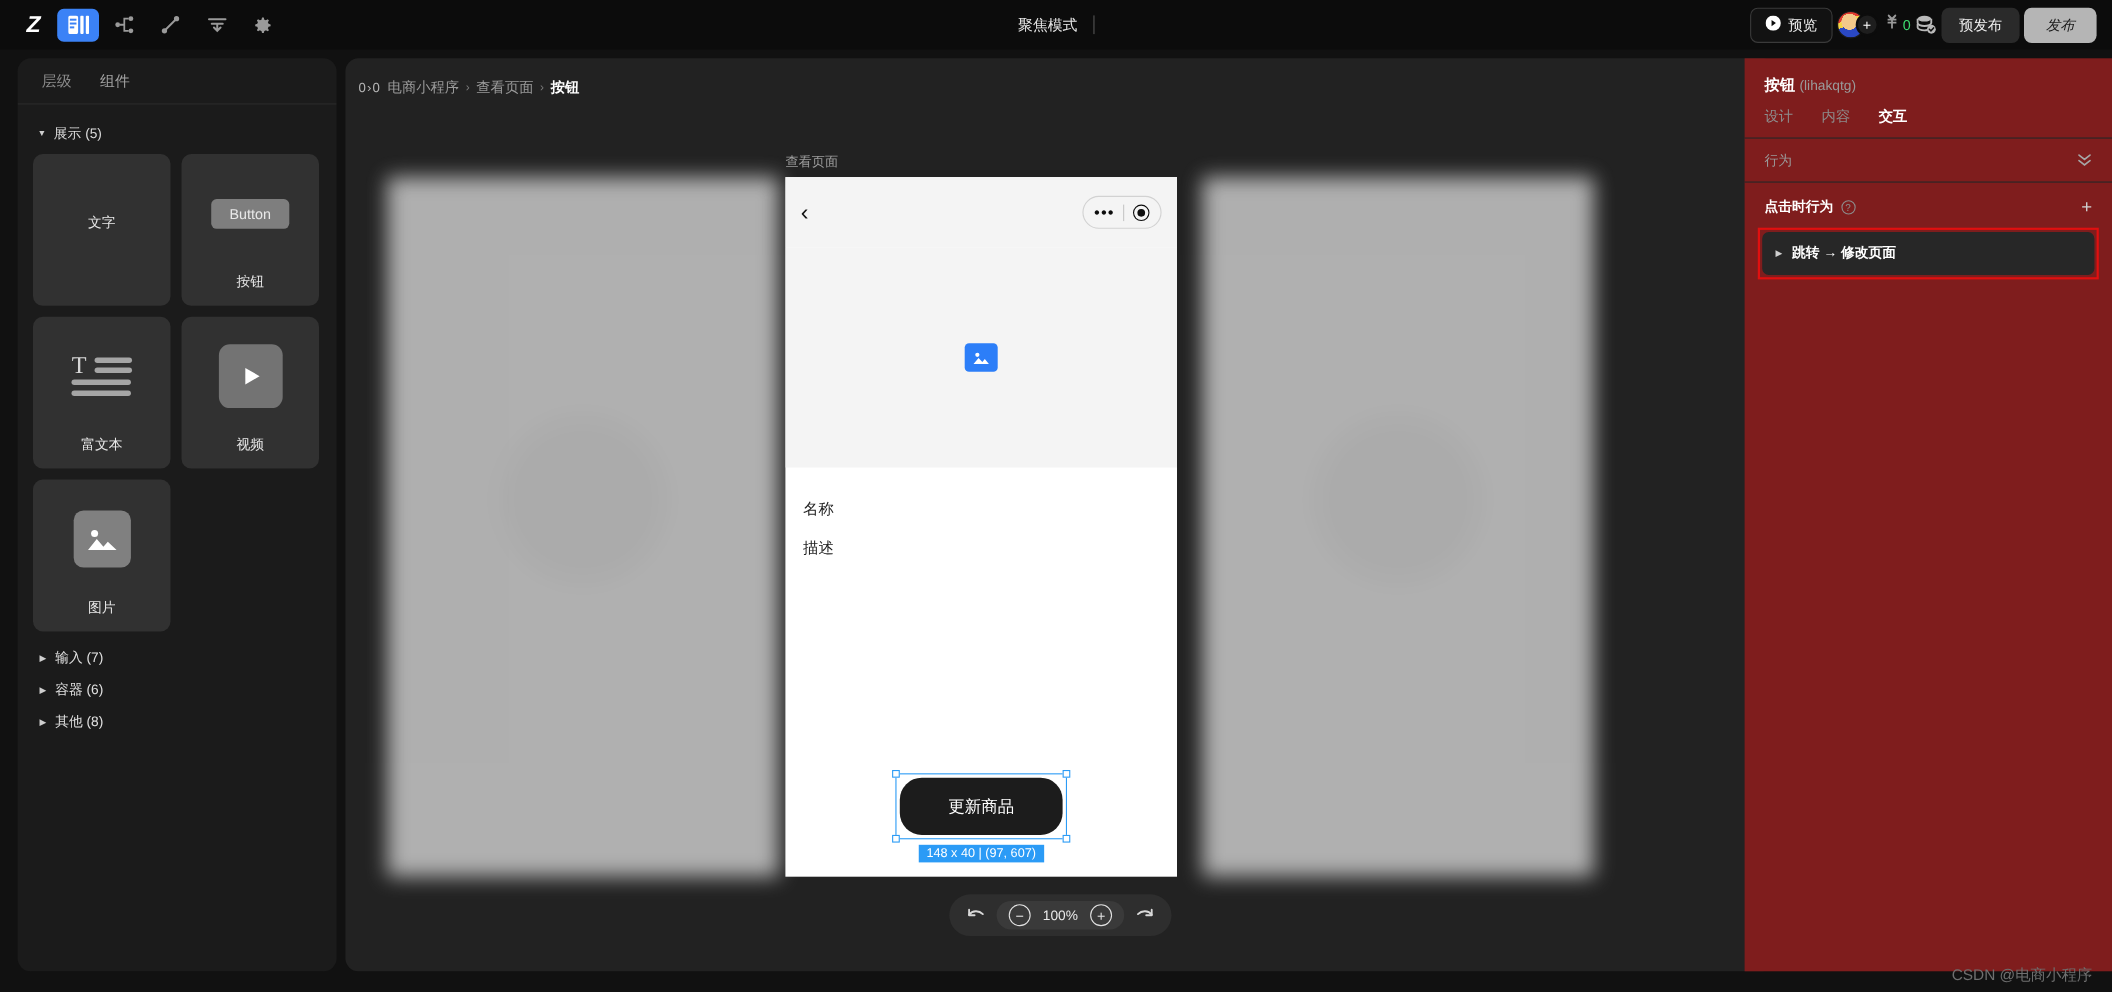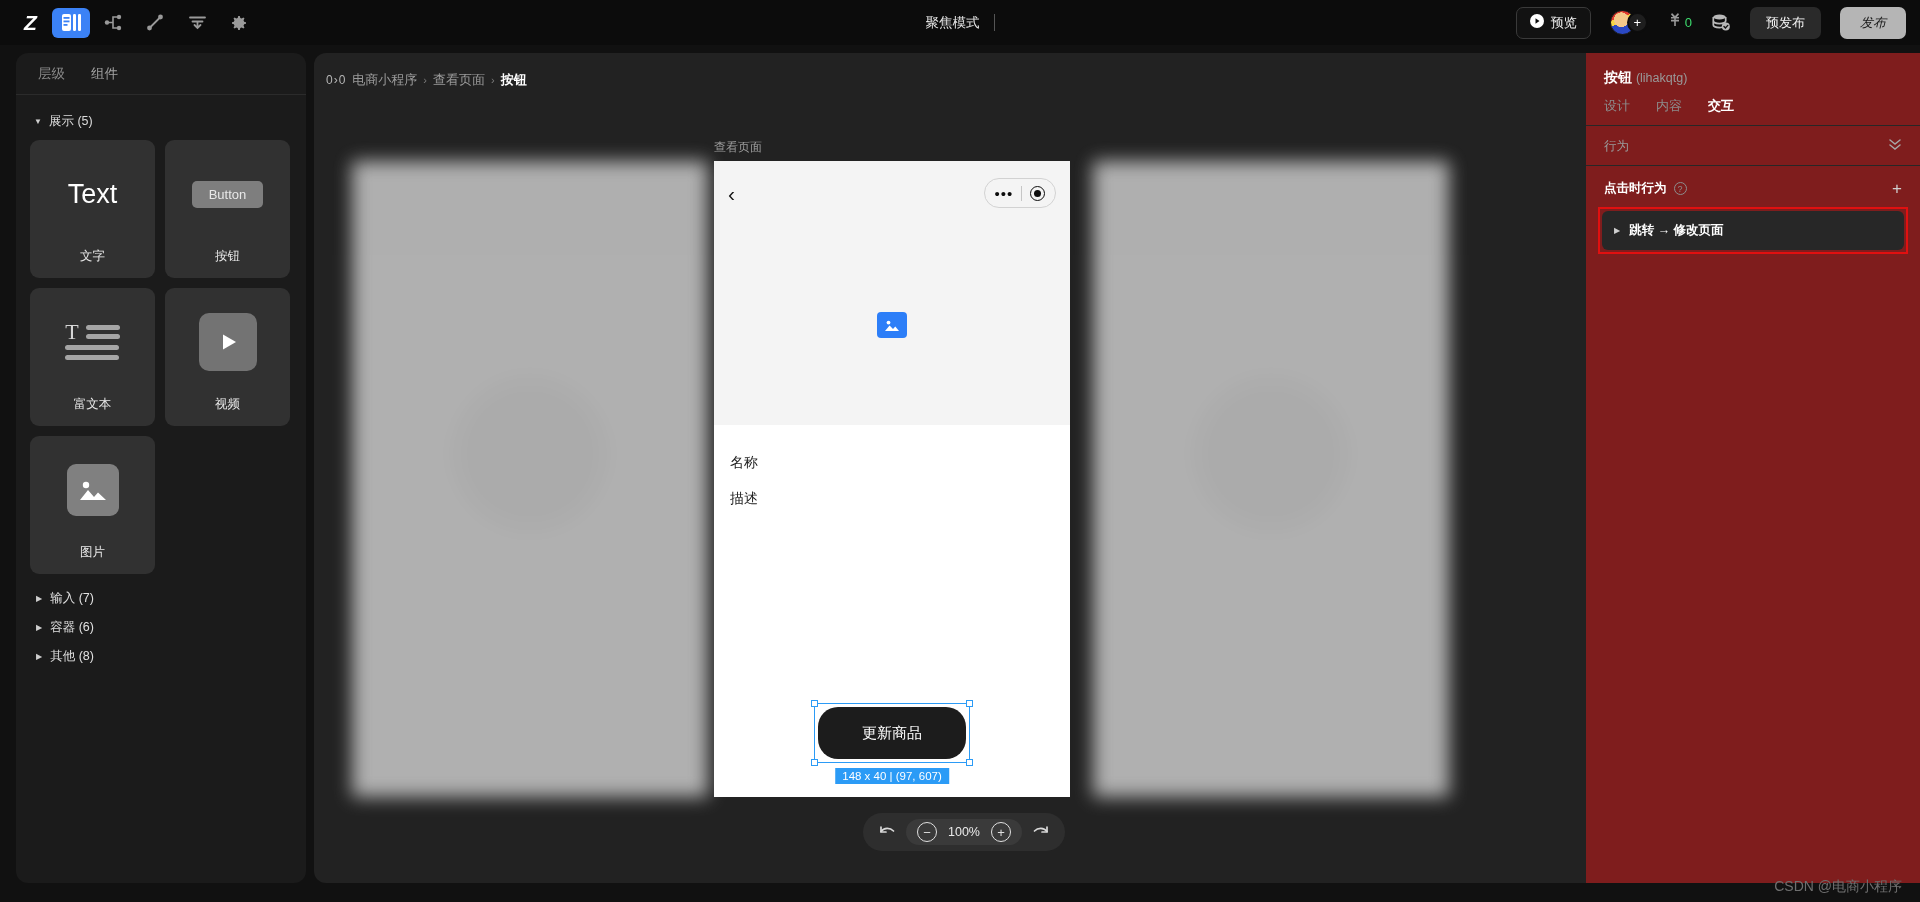--- a/index.html
+++ b/index.html
@@ -28,21 +28,21 @@
   }
   .tb-icon.active { background: #3b82f6; color: #fff; }
   .tb-center {
     position: absolute; left: 0; right: 0; top: 0; height: 45px;
     display: flex; align-items: center; justify-content: center; gap: 14px;
     pointer-events: none;
   }
   .focus-label { color: #e6e6e6; font-size: 13.5px; pointer-events: auto; }
   .focus-div { width: 1px; height: 17px; background: #555; }
   .tb-right {
-    margin-left: auto; display: flex; align-items: center; gap: 19px;
+    margin-left: auto; display: flex; align-items: center; gap: 4px;
     padding-right: 14px; z-index: 3;
   }
   .preview-btn {
     display: flex; align-items: center; gap: 7px;
     border: 1px solid #3a3a3a; border-radius: 7px;
     padding: 6px 13px; color: #f0f0f0; font-size: 13px; cursor: pointer;
     background: #121212;
   }
   .avatar-group { position: relative; display: flex; align-items: center; }
   .avatar {
@@ -227,21 +227,21 @@
   }
   .rp-title { padding: 16px 18px 10px; font-size: 14px; color: #ffffff; }
   .rp-title .id { color: #9a9a9a; font-size: 12.5px; font-weight: normal; }
   .rp-tabs {
     display: flex; align-items: center; gap: 26px; padding: 0 18px 10px;
     border-bottom: 1px solid #272727;
   }
   .rp-tab { font-size: 13px; color: #8d8d8d; cursor: pointer; }
   .rp-tab.active { color: #ffffff; font-weight: bold; }
   .rp-sec {
-    display: flex; align-items: flex-start; padding: 12px 18px 10px;
+    display: flex; align-items: flex-end; padding: 12px 18px 10px;
     border-bottom: 1px solid #272727;
   }
   .rp-sec-label { font-size: 12.5px; color: #9a9a9a; }
   .rp-sec-ic { margin-left: auto; color: #a6a6a6; font-size: 12px; cursor: pointer; }
   .rp-sub { display: flex; align-items: center; gap: 7px; padding: 14px 18px 8px; }
   .rp-sub-label { font-size: 12.5px; color: #ffffff; font-weight: bold; }
   .help-ic {
     width: 13px; height: 13px; border-radius: 50%; border: 1px solid #8d8d8d;
     color: #8d8d8d; font-size: 9px; display: flex; align-items: center; justify-content: center;
     cursor: pointer;
@@ -351,23 +351,20 @@
       <div class="lp-tab active">组件</div>
     </div>
     <div class="lp-body">
       <div class="sec-head">
         <span class="caret">▼</span>
         <span>展示 (5)</span>
       </div>
       <div class="card-grid">
 
         <div class="comp-card">
-          <div class="comp-visual">
-            <span class="v-text">Text</span>
-          </div>
           <div class="comp-label">文字</div>
         </div>
 
         <div class="comp-card">
           <div class="comp-visual">
             <span class="v-button">Button</span>
           </div>
           <div class="comp-label">按钮</div>
         </div>
 

